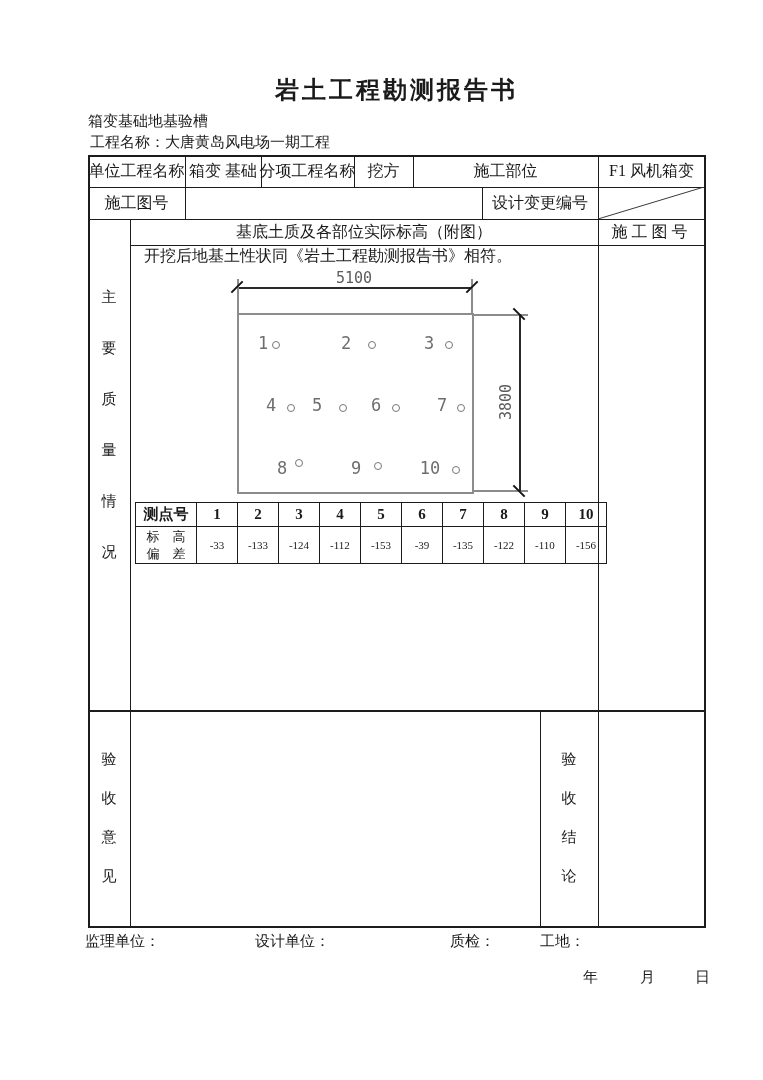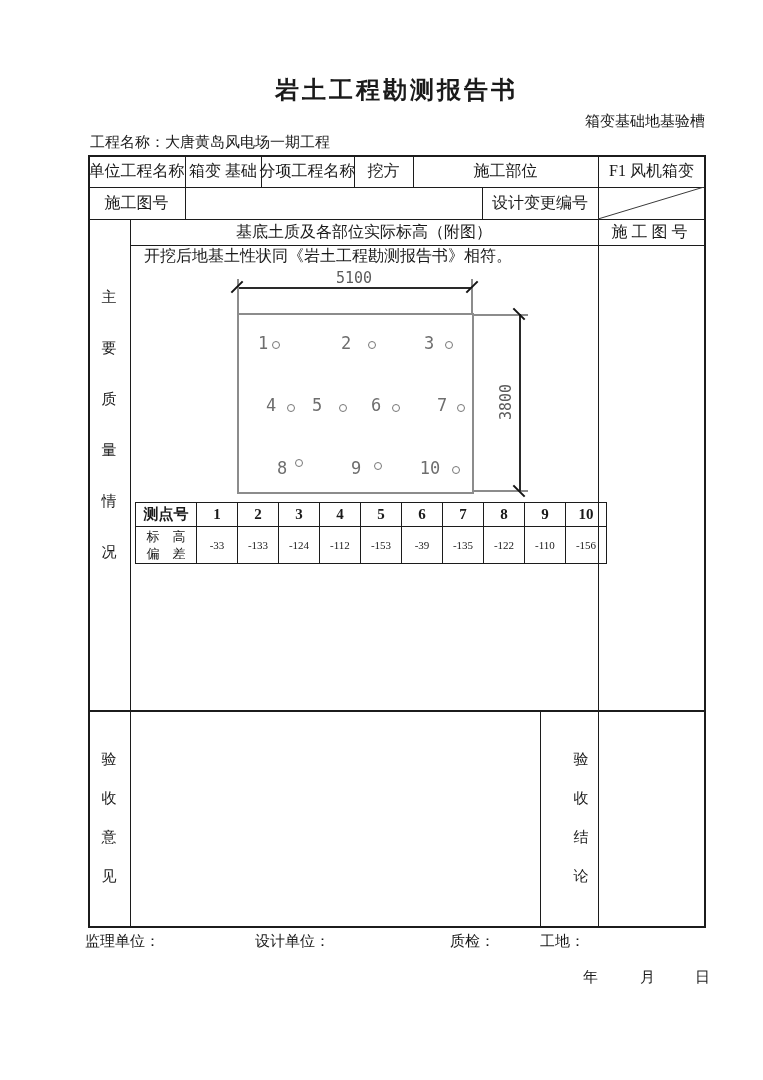--- a/index.html
+++ b/index.html
@@ -2,21 +2,21 @@
 <html><head>
 <meta charset="utf-8">
 <style>
   html,body{margin:0;padding:0;background:#ffffff;}
   .sheet{
     position:relative;width:763px;height:1080px;background:#ffffff;
     font-family:"Liberation Serif","DejaVu Serif",serif;color:#1a1a1a;overflow:hidden;
   }
   .doc-title{position:absolute;left:88px;top:74px;width:617px;text-align:center;
     font-size:24px;font-weight:bold;letter-spacing:3px;}
-  .doc-subtitle{position:absolute;left:88px;top:112px;width:617px;text-align:right;font-size:15px;}
+  .doc-subtitle{position:absolute;left:88px;top:112px;width:617px;text-align:left;font-size:15px;}
   .project-line{position:absolute;left:90px;top:133px;font-size:15px;}
   
   .hl,.vl{position:absolute;background:#1c1c1c;}
   .hl{height:1px;} .vl{width:1px;}
   .hl.thick{height:2px;} .vl.thick{width:2px;}
   
   .cell{position:absolute;display:flex;align-items:center;justify-content:center;
     font-size:16px;white-space:nowrap;}
   .cell.left{justify-content:flex-start;}
   .vcell{position:absolute;display:flex;justify-content:center;font-size:15px;}
@@ -94,21 +94,21 @@
   <div class="cell" style="left:598px;top:219px;width:107px;height:26px;letter-spacing:4px;">施工图号</div>
 
   <div class="cell left" style="left:130px;top:246px;width:468px;height:20px;padding-left:14px;">开挖后地基土性状同《岩土工程勘测报告书》相符。</div>
 
   <div class="vcell" style="left:88px;top:219px;width:42px;height:491px;">
     <div class="vtext q">主要质量情况</div>
   </div>
   <div class="vcell" style="left:88px;top:710px;width:42px;height:216px;">
     <div class="vtext a">验收意见</div>
   </div>
-  <div class="vcell" style="left:540px;top:710px;width:58px;height:196px;padding-left:12px;">
+  <div class="vcell" style="left:540px;top:710px;width:58px;height:196px;">
     <div class="vtext a">验收结论</div>
   </div>
 
   <div class="dline" style="left:237px;top:287px;width:235px;height:1.5px;background:#2a2a2a;"></div>
   <div class="dline" style="left:237px;top:279px;width:1.5px;height:34px;"></div>
   <div class="dline" style="left:471px;top:279px;width:1.5px;height:34px;"></div>
   <div class="tick" style="left:229px;top:286px;transform:rotate(-45deg);"></div>
   <div class="tick" style="left:464px;top:286px;transform:rotate(-45deg);"></div>
   <div class="dimlabel" style="left:324px;top:269px;width:60px;height:17px;">5100</div>
 

